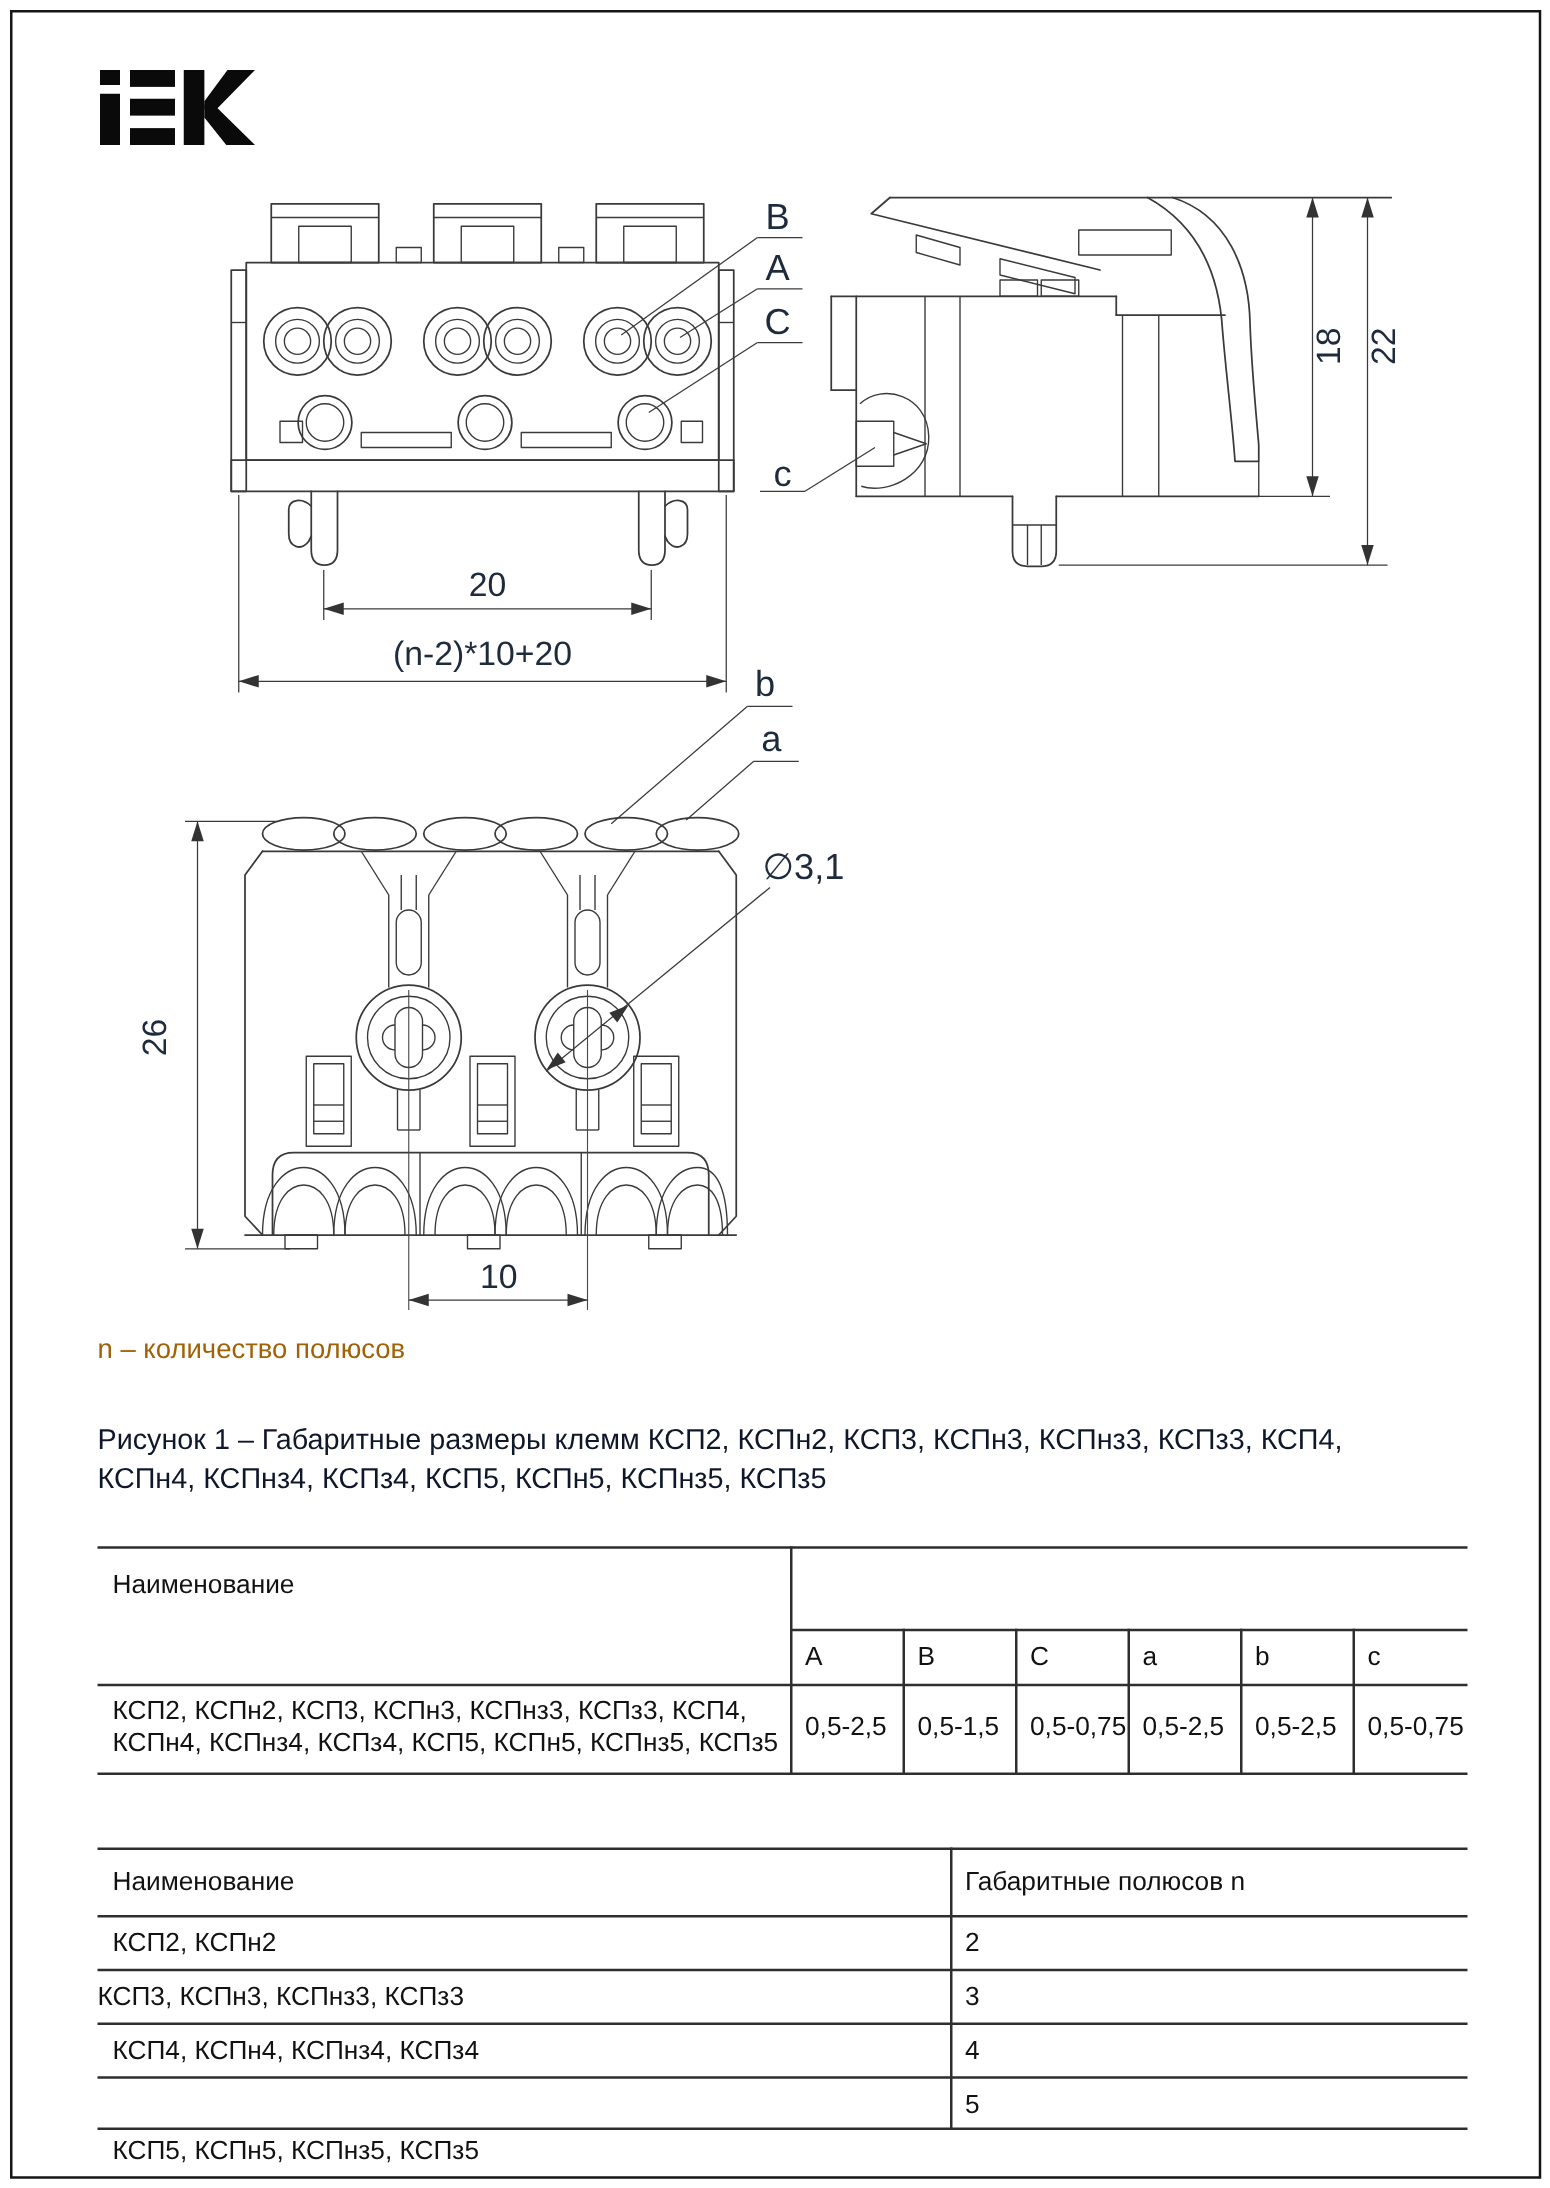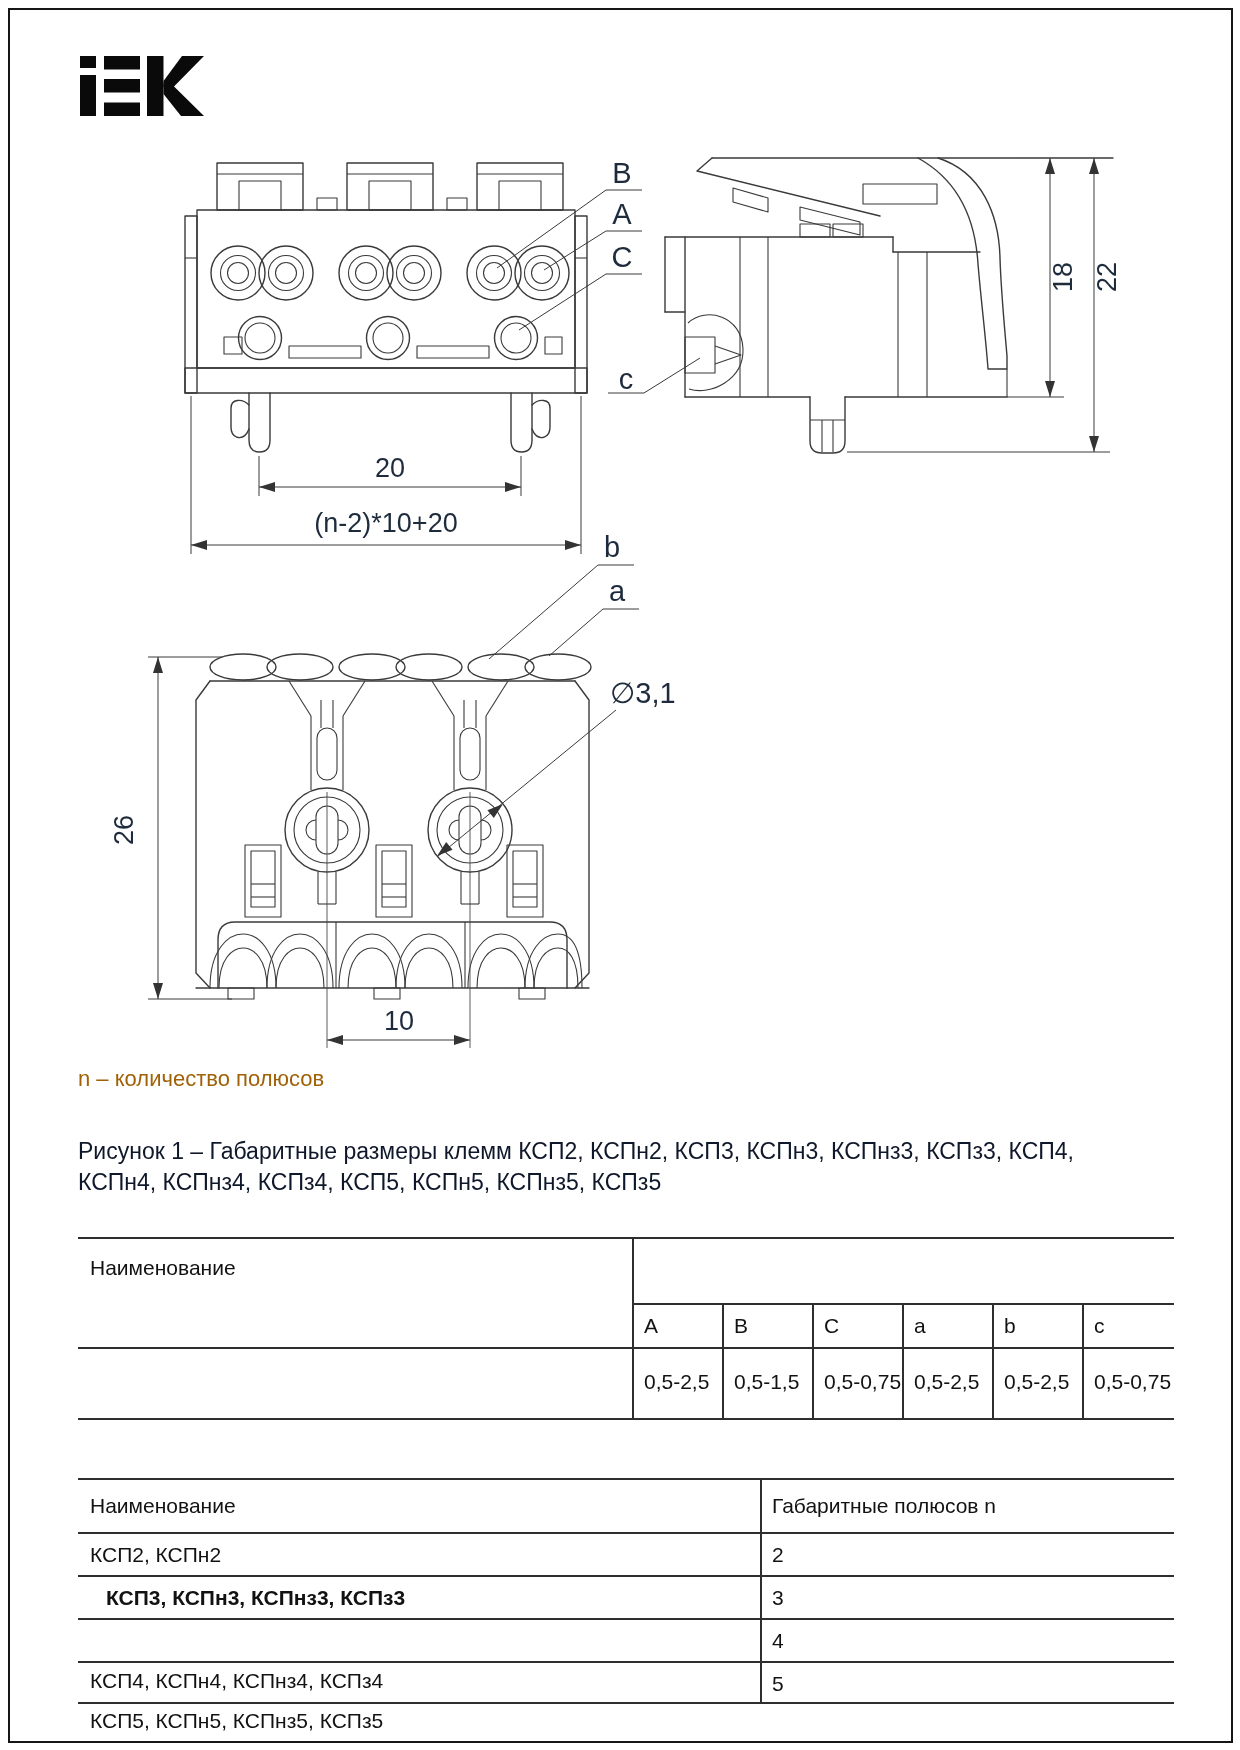--- a/index.html
+++ b/index.html
@@ -329,20 +329,21 @@
   <div class="vl" style="left:1004px;top:66px;height:117px;"></div>
 
   <div class="cell" style="left:12px;top:18px;">Наименование</div>
   <div class="cell" style="left:566px;top:76px;">A</div>
   <div class="cell" style="left:656px;top:76px;">B</div>
   <div class="cell" style="left:746px;top:76px;">C</div>
   <div class="cell" style="left:836px;top:76px;">a</div>
   <div class="cell" style="left:926px;top:76px;">b</div>
   <div class="cell" style="left:1016px;top:76px;">c</div>
 
+  <div class="cell" style="left:12px;top:119px;width:535px;">КСП2, КСПн2, КСП3, КСПн3, КСПнз3, КСПз3, КСП4, КСПн4, КСПнз4, КСПз4, КСП5, КСПн5, КСПнз5, КСПз5</div>
   <div class="cell" style="left:566px;top:132px;">0,5-2,5</div>
   <div class="cell" style="left:656px;top:132px;">0,5-1,5</div>
   <div class="cell" style="left:746px;top:132px;">0,5-0,75</div>
   <div class="cell" style="left:836px;top:132px;">0,5-2,5</div>
   <div class="cell" style="left:926px;top:132px;">0,5-2,5</div>
   <div class="cell" style="left:1016px;top:132px;">0,5-0,75</div>
 </div>
 
 <div class="tbl" style="left:78px;top:1478px;width:1096px;height:226px;">
   <div class="hl" style="left:0;top:0;width:1096px;"></div>
@@ -351,19 +352,19 @@
   <div class="hl" style="left:0;top:140px;width:1096px;"></div>
   <div class="hl" style="left:0;top:183px;width:1096px;"></div>
   <div class="hl" style="left:0;top:224px;width:1096px;"></div>
   <div class="vl" style="left:682px;top:0;height:226px;"></div>
 
   <div class="cell" style="left:12px;top:15px;">Наименование</div>
   <div class="cell" style="left:694px;top:15px;">Габаритные полюсов n</div>
 
   <div class="cell" style="left:12px;top:64px;">КСП2, КСПн2</div>
   <div class="cell" style="left:694px;top:64px;">2</div>
-  <div class="cell" style="left:28px;top:107px;font-weight:bold;">КСП3, КСПн3, КСПнз3, КСПз3</div>
+  <div class="cell" style="left:0;top:107px;">КСП3, КСПн3, КСПнз3, КСПз3</div>
   <div class="cell" style="left:694px;top:107px;">3</div>
-  <div class="cell" style="left:12px;top:150px;margin-top:40px;">КСП4, КСПн4, КСПнз4, КСПз4</div>
+  <div class="cell" style="left:12px;top:150px;">КСП4, КСПн4, КСПнз4, КСПз4</div>
   <div class="cell" style="left:694px;top:150px;">4</div>
   <div class="cell" style="left:12px;top:197px;margin-top:33px;">КСП5, КСПн5, КСПнз5, КСПз5</div>
   <div class="cell" style="left:694px;top:193px;">5</div>
 </div>
 
 </body></html>

